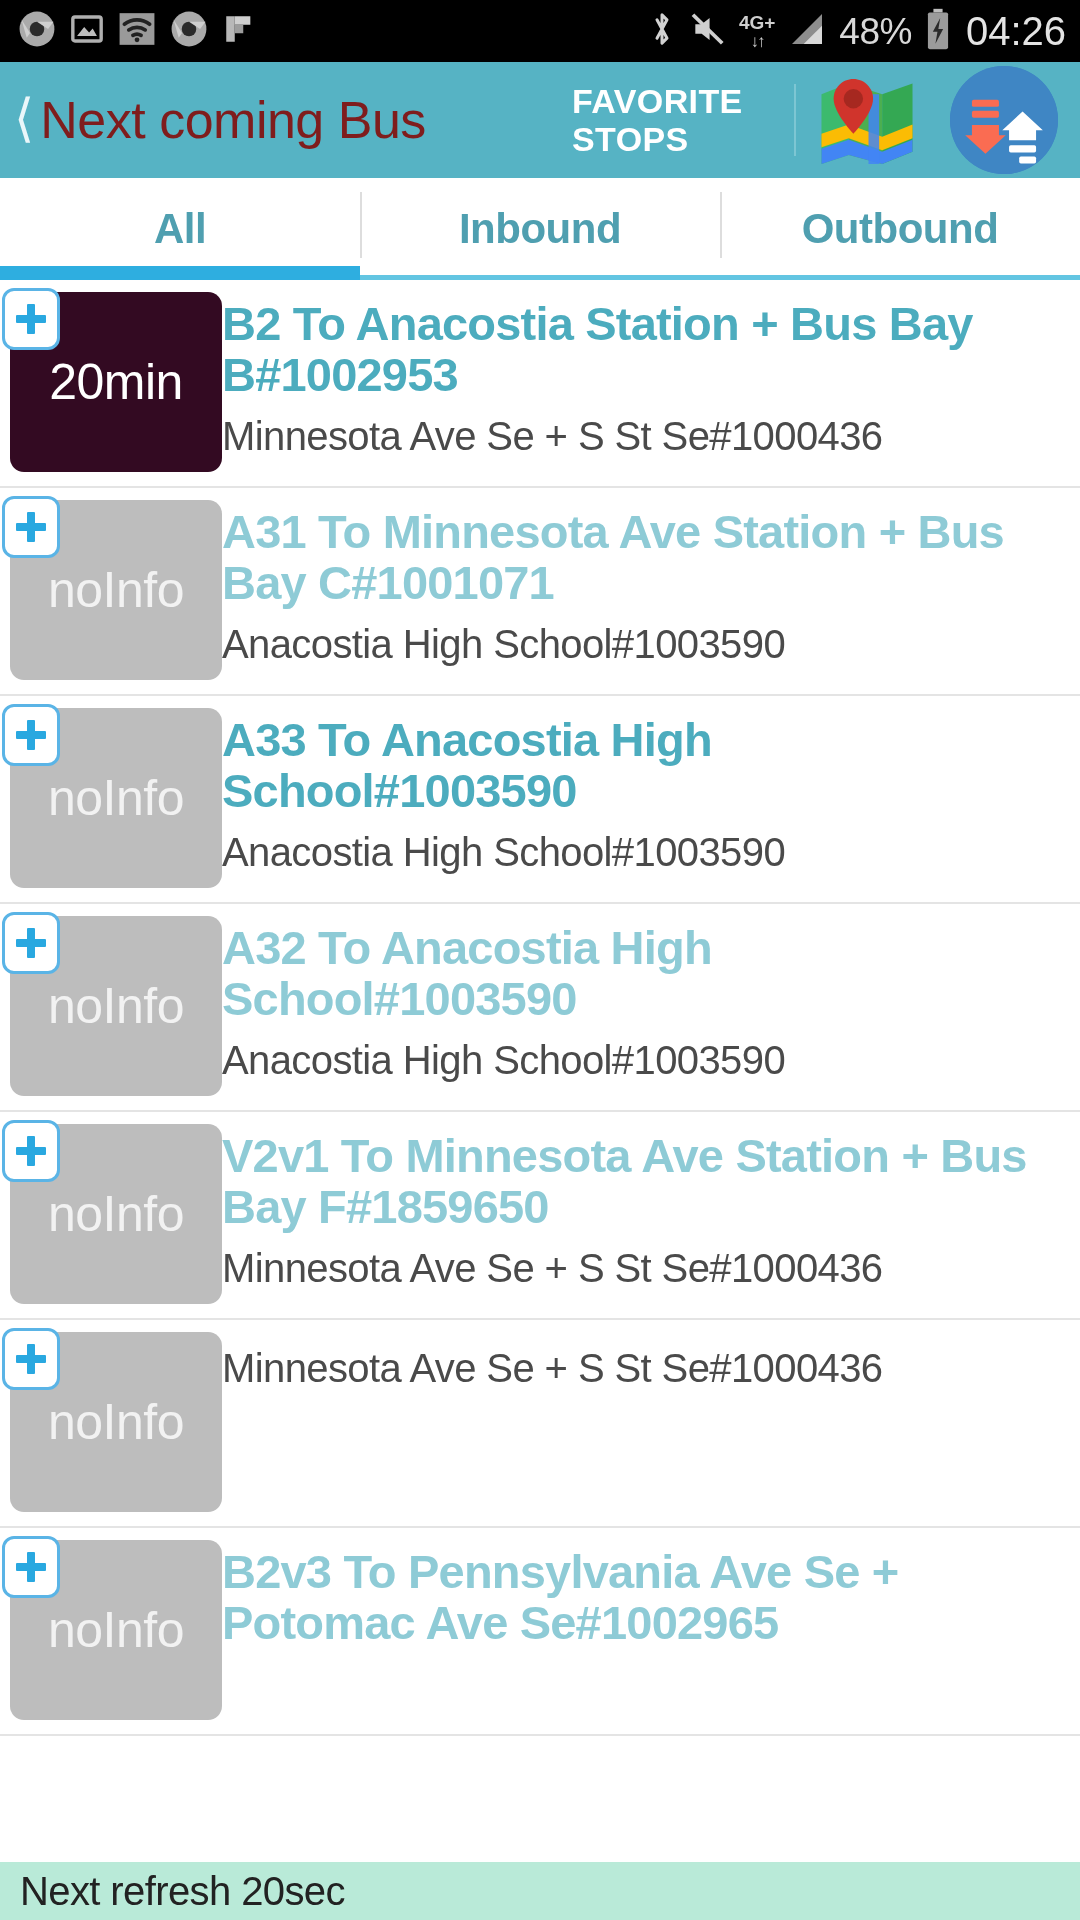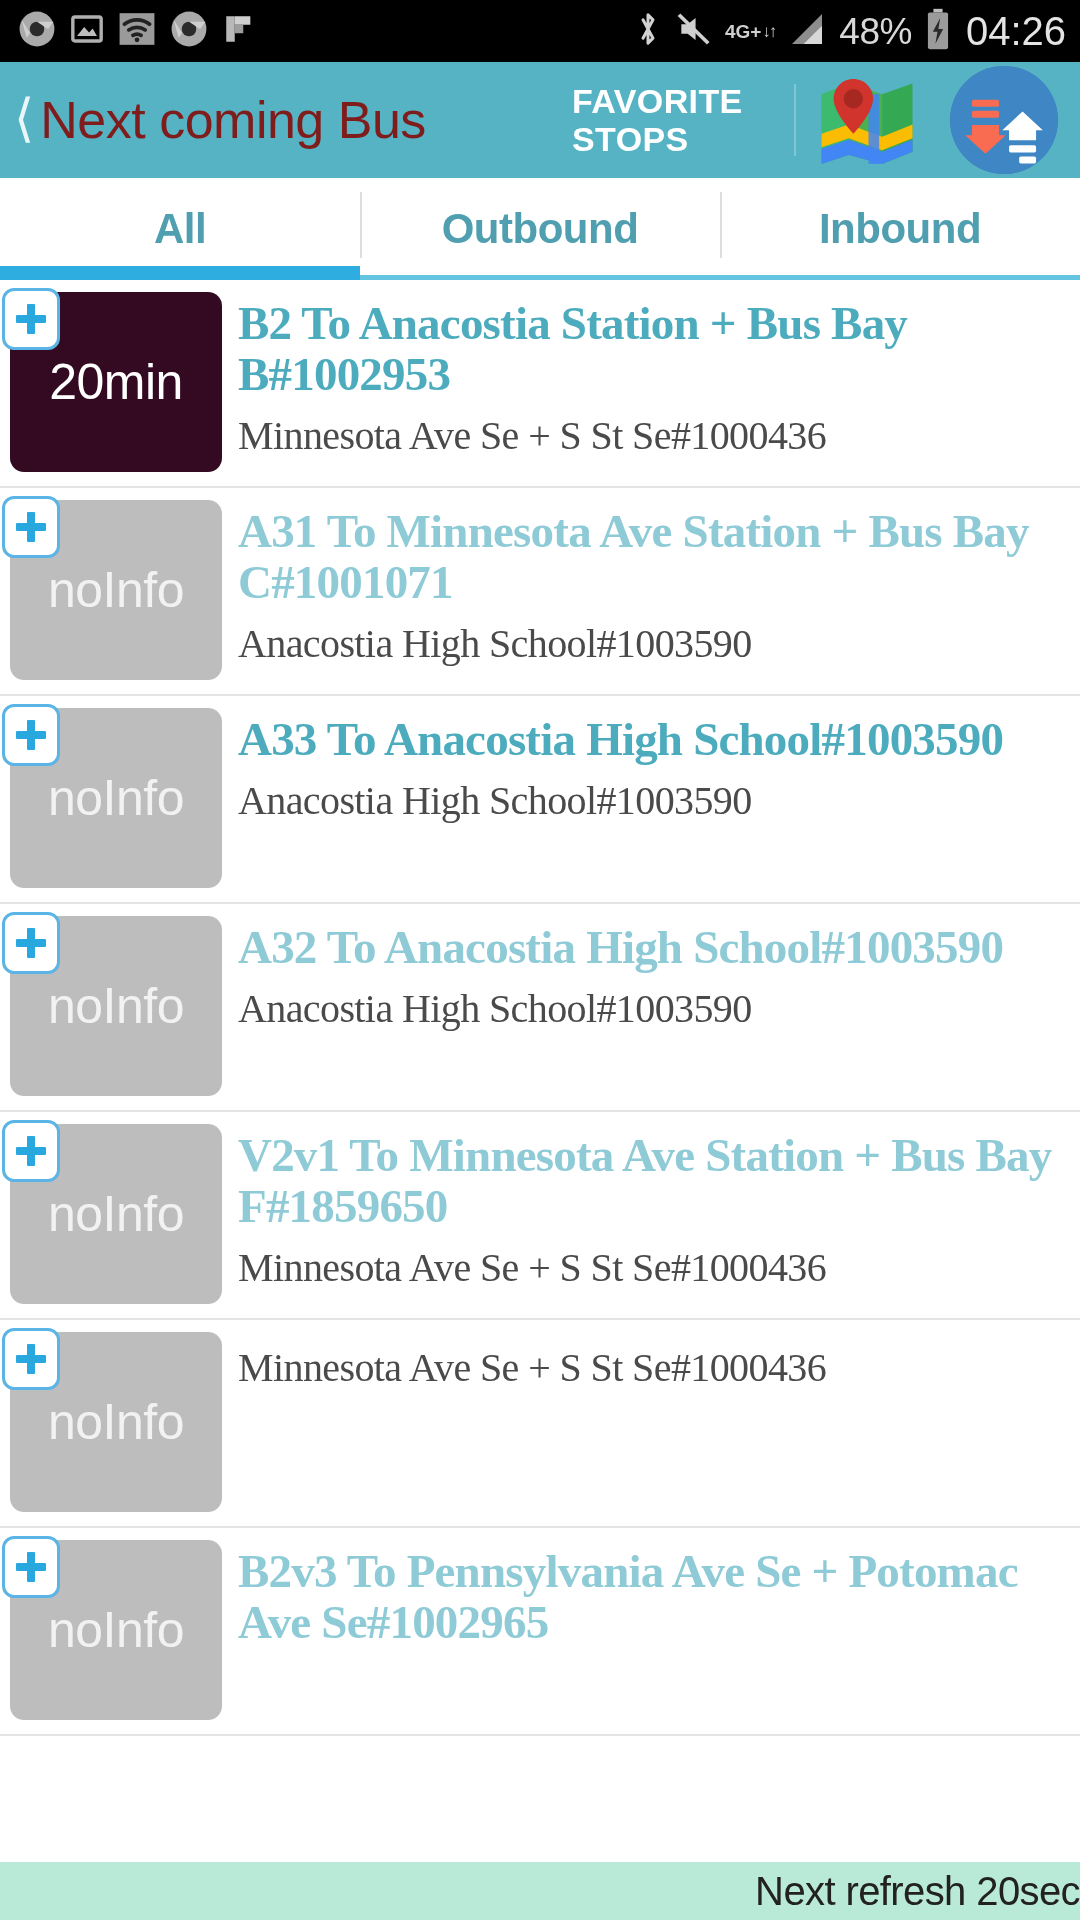--- a/index.html
+++ b/index.html
@@ -22,21 +22,21 @@
   .sb-text{
     color:#d8d8d8; font-size:37px; font-weight:400; letter-spacing:-0.5px;
     line-height:1;
   }
   .sb-clock{
     color:#e4e4e4; font-size:40px; font-weight:400; letter-spacing:0px;
     line-height:1; margin-left:2px;
   }
   .net-label{ color:#cfcfcf; font-size:19px; line-height:1; font-weight:700;}
   .net-arrows{ color:#cfcfcf; font-size:17px; line-height:1; letter-spacing:-2px;}
-  .net-wrap{ display:flex; flex-direction:row; align-items:center; justify-content:center; gap:1px;}
+  .net-wrap{ display:flex; flex-direction:column; align-items:center; justify-content:center; gap:1px;}
 
   
   .appbar{
     height:116px; background:#56b3c4;
     display:flex; align-items:center;
     padding:0 22px 0 14px;
   }
   .back-chevron{
     color:#eaf7fa; font-size:52px; line-height:1; font-weight:300;
     margin-right:6px; margin-top:-4px;
@@ -114,36 +114,36 @@
     background:#ffffff; border:3px solid #5ab4e6;
     display:flex; align-items:center; justify-content:center;
     z-index:3;
   }
   .plus-btn::before, .plus-btn::after{
     content:""; position:absolute; background:#29a8e0; border-radius:1px;
   }
   .plus-btn::before{ width:30px; height:8px; }
   .plus-btn::after{ width:8px; height:30px; }
 
-  .row-texts{ flex:1; padding-left:16px; padding-right:8px; min-width:0;font-family:Liberation Serif, serif; }
+  .row-texts{ flex:1; padding-right:8px; min-width:0; }
   .row-title{
     font-size:47px; font-weight:700; line-height:1.09;
     letter-spacing:-0.8px; margin-top:6px;
   }
   .row-title.strong{ color:#4cacbe; }
   .row-title.faded{ color:#8ecbd6; }
   .row-sub{
     color:#4a4a4a; font-size:40px; font-weight:400; line-height:1.2;
     letter-spacing:-0.6px; margin-top:12px;
   }
 
   
   .bottom-bar{
     position:absolute; left:0; right:0; bottom:0; height:58px;
-    background:#b9ead8; display:flex; align-items:center; padding-left:20px;justify-content:flex-end;
+    background:#b9ead8; display:flex; align-items:center; padding-left:20px;
   }
   .bottom-text{
     color:#222222; font-size:40px; font-weight:400; letter-spacing:-0.6px;
   }
 </style>
 </head>
 <body>
 
 <div class="status-bar">
   <div class="sb-left">
@@ -260,25 +260,25 @@
     </svg>
   </div>
 </div>
 
 <div class="tabs">
   <div class="tab active">
     <span class="tab-label">All</span>
     <span class="ind"></span>
   </div>
   <div class="tab">
+    <span class="tab-label">Inbound</span>
+    <span class="ind"></span>
+  </div>
+  <div class="tab">
     <span class="tab-label">Outbound</span>
-    <span class="ind"></span>
-  </div>
-  <div class="tab">
-    <span class="tab-label">Inbound</span>
     <span class="ind"></span>
   </div>
 </div>
 
 <div class="list" id="bus-list">
     <div class="row">
       <div class="badge-wrap">
         <div class="plus-btn"></div>
         <div class="badge timed">
           <span class="badge-text">20min</span>

